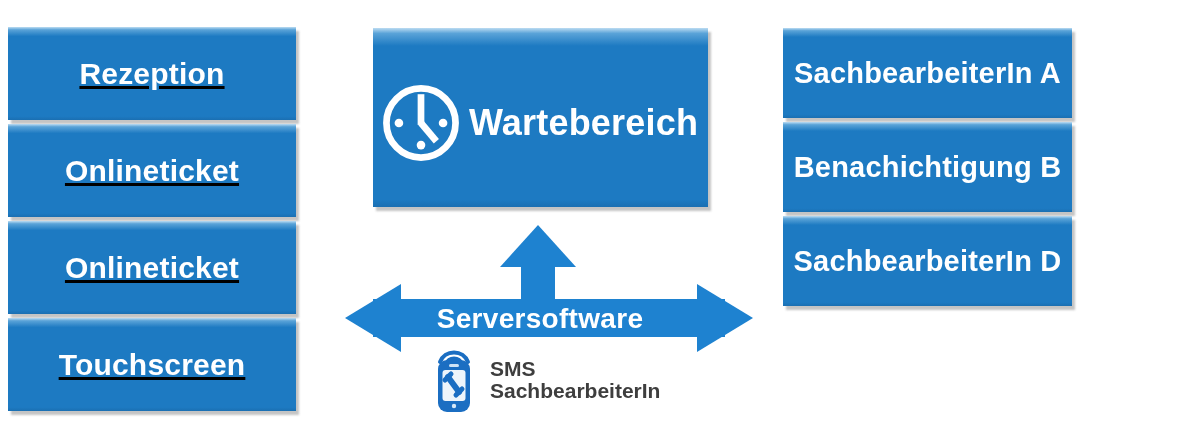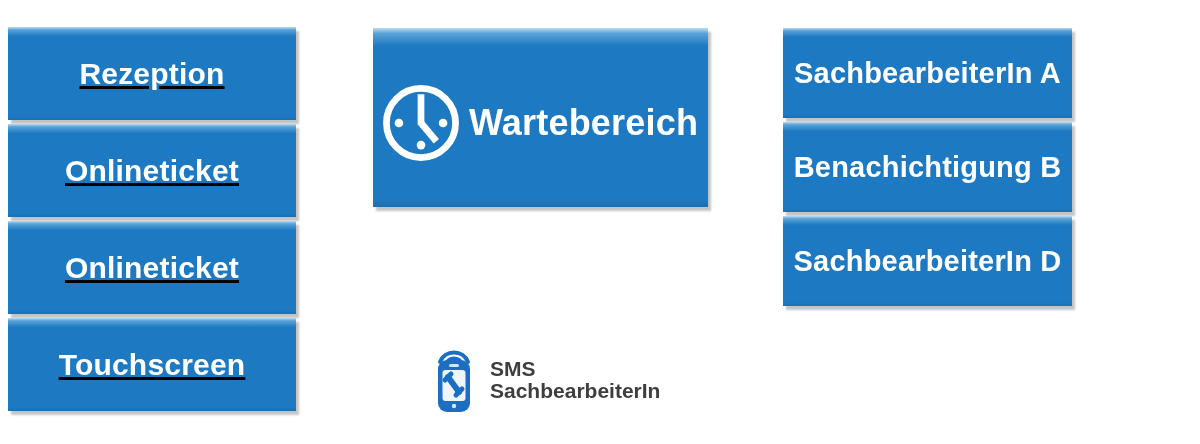--- a/index.html
+++ b/index.html
@@ -55,20 +55,32 @@
       <circle cx="50" cy="50" r="36" fill="none" stroke="#ffffff" stroke-width="7"></circle>
       <line x1="50" y1="52" x2="50" y2="20" stroke="#ffffff" stroke-width="7"></line>
       <line x1="50" y1="50" x2="66" y2="69" stroke="#ffffff" stroke-width="7"></line>
       <circle cx="27" cy="50" r="4.5" fill="#ffffff"></circle>
       <circle cx="73" cy="50" r="4.5" fill="#ffffff"></circle>
       <circle cx="50" cy="73" r="4.5" fill="#ffffff"></circle>
     </svg>
     <div class="center-label">Wartebereich</div>
   </div>
 
+  <div class="arrow-hub">
+    <svg viewBox="0 0 412 132">
+      <g style="fill:var(--arrow-blue)">
+        <polygon points="195,4 233,46 157,46"></polygon>
+        <rect x="178" y="44" width="34" height="50"></rect>
+        <rect x="30" y="78" width="352" height="38"></rect>
+        <polygon points="2,97 58,63 58,131"></polygon>
+        <polygon points="410,97 354,63 354,131"></polygon>
+      </g>
+    </svg>
+    <div class="server-label">Serversoftware</div>
+  </div>
 
   <div class="phone-wrap">
     <svg viewBox="0 0 52 70">
       <path d="M 12 16 A 15 15 0 0 1 40 16" fill="none" style="stroke:var(--phone-blue)" stroke-width="4" stroke-linecap="round"></path>
       <path d="M 18 18 A 8.5 8.5 0 0 1 34 18" fill="none" style="stroke:var(--phone-blue)" stroke-width="3.5" stroke-linecap="round"></path>
       <rect x="10" y="14" width="32" height="52" rx="9" style="fill:var(--phone-blue)"></rect>
       <rect x="21" y="18" width="10" height="3" rx="1.5" fill="#cfe3f5"></rect>
       <rect x="14.5" y="24" width="23" height="31" rx="3" fill="#eef5fb"></rect>
       <g style="stroke:var(--phone-blue)" stroke-linecap="round">
         <line x1="20" y1="31" x2="31" y2="46" stroke-width="6"></line>

